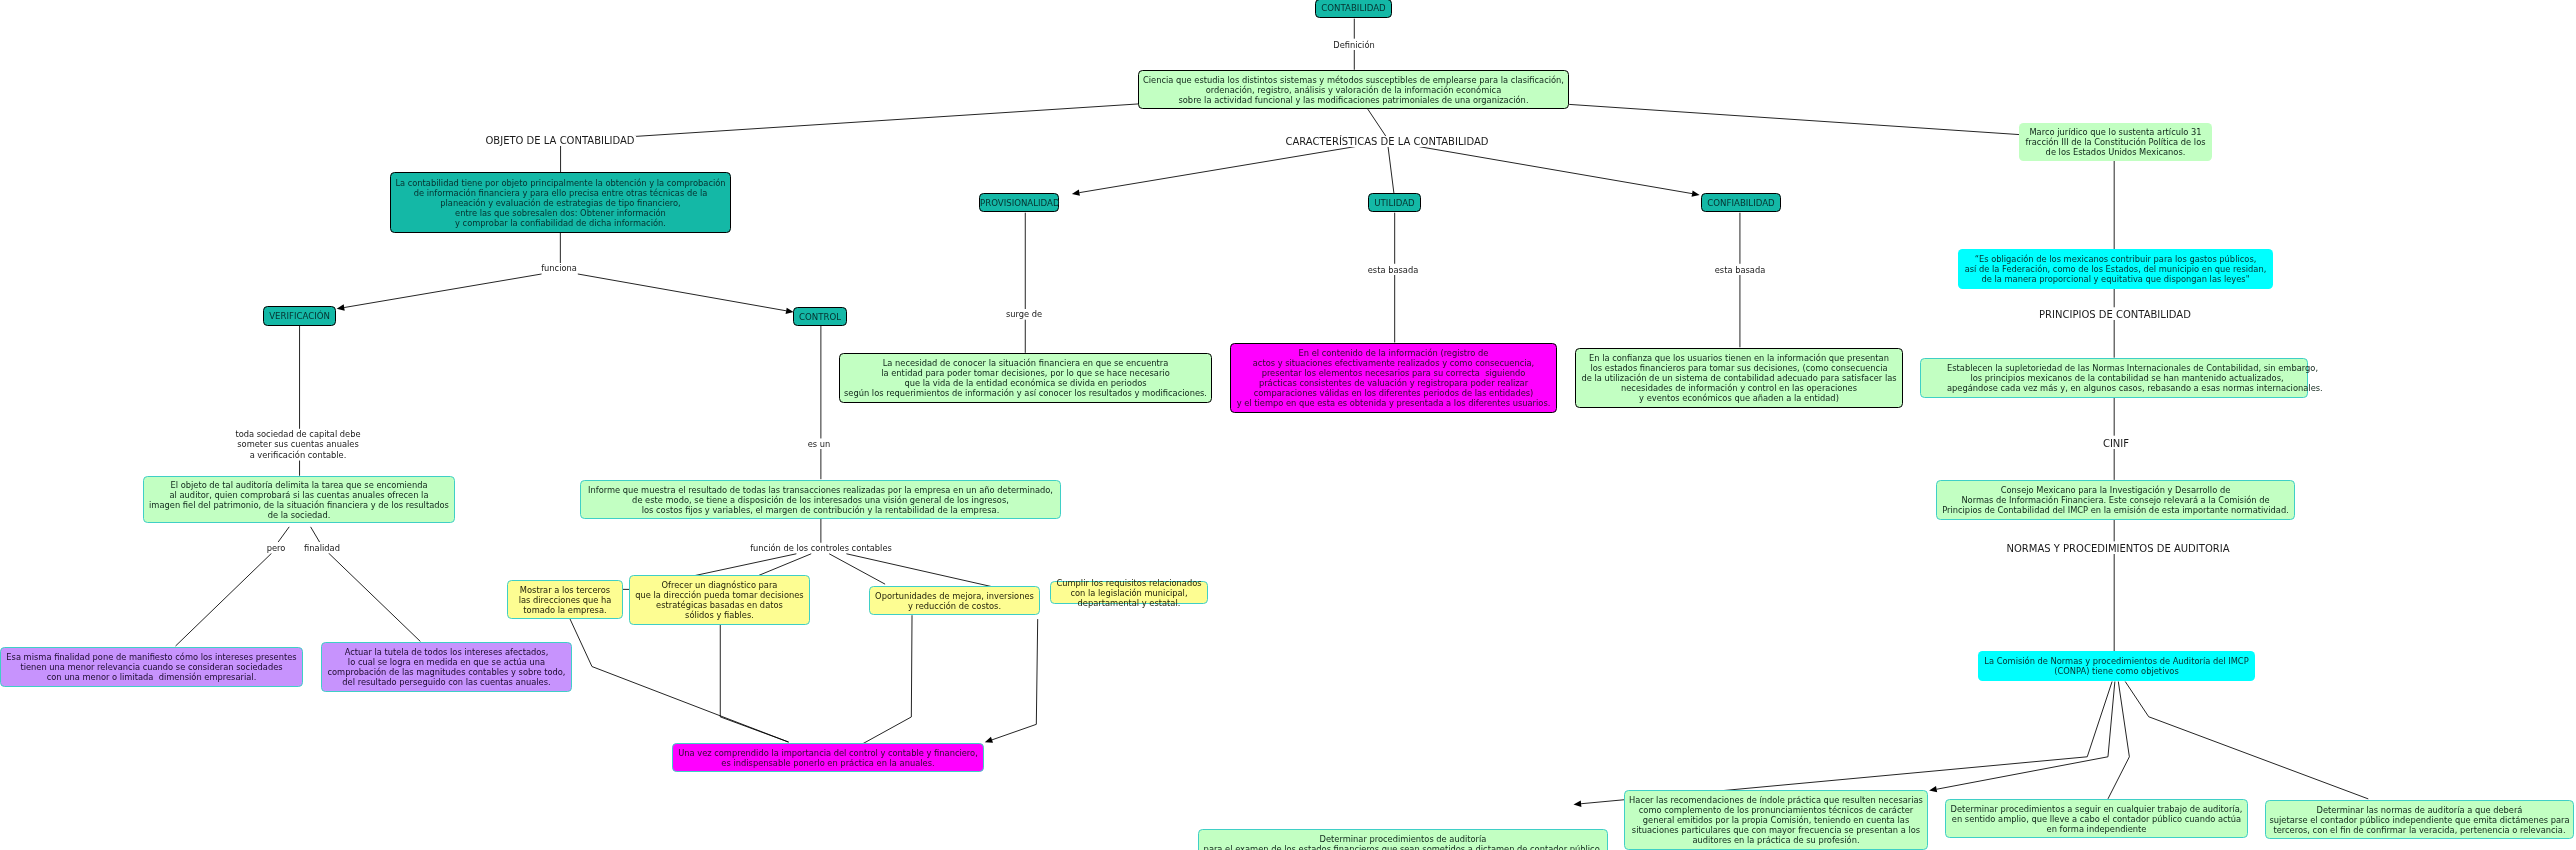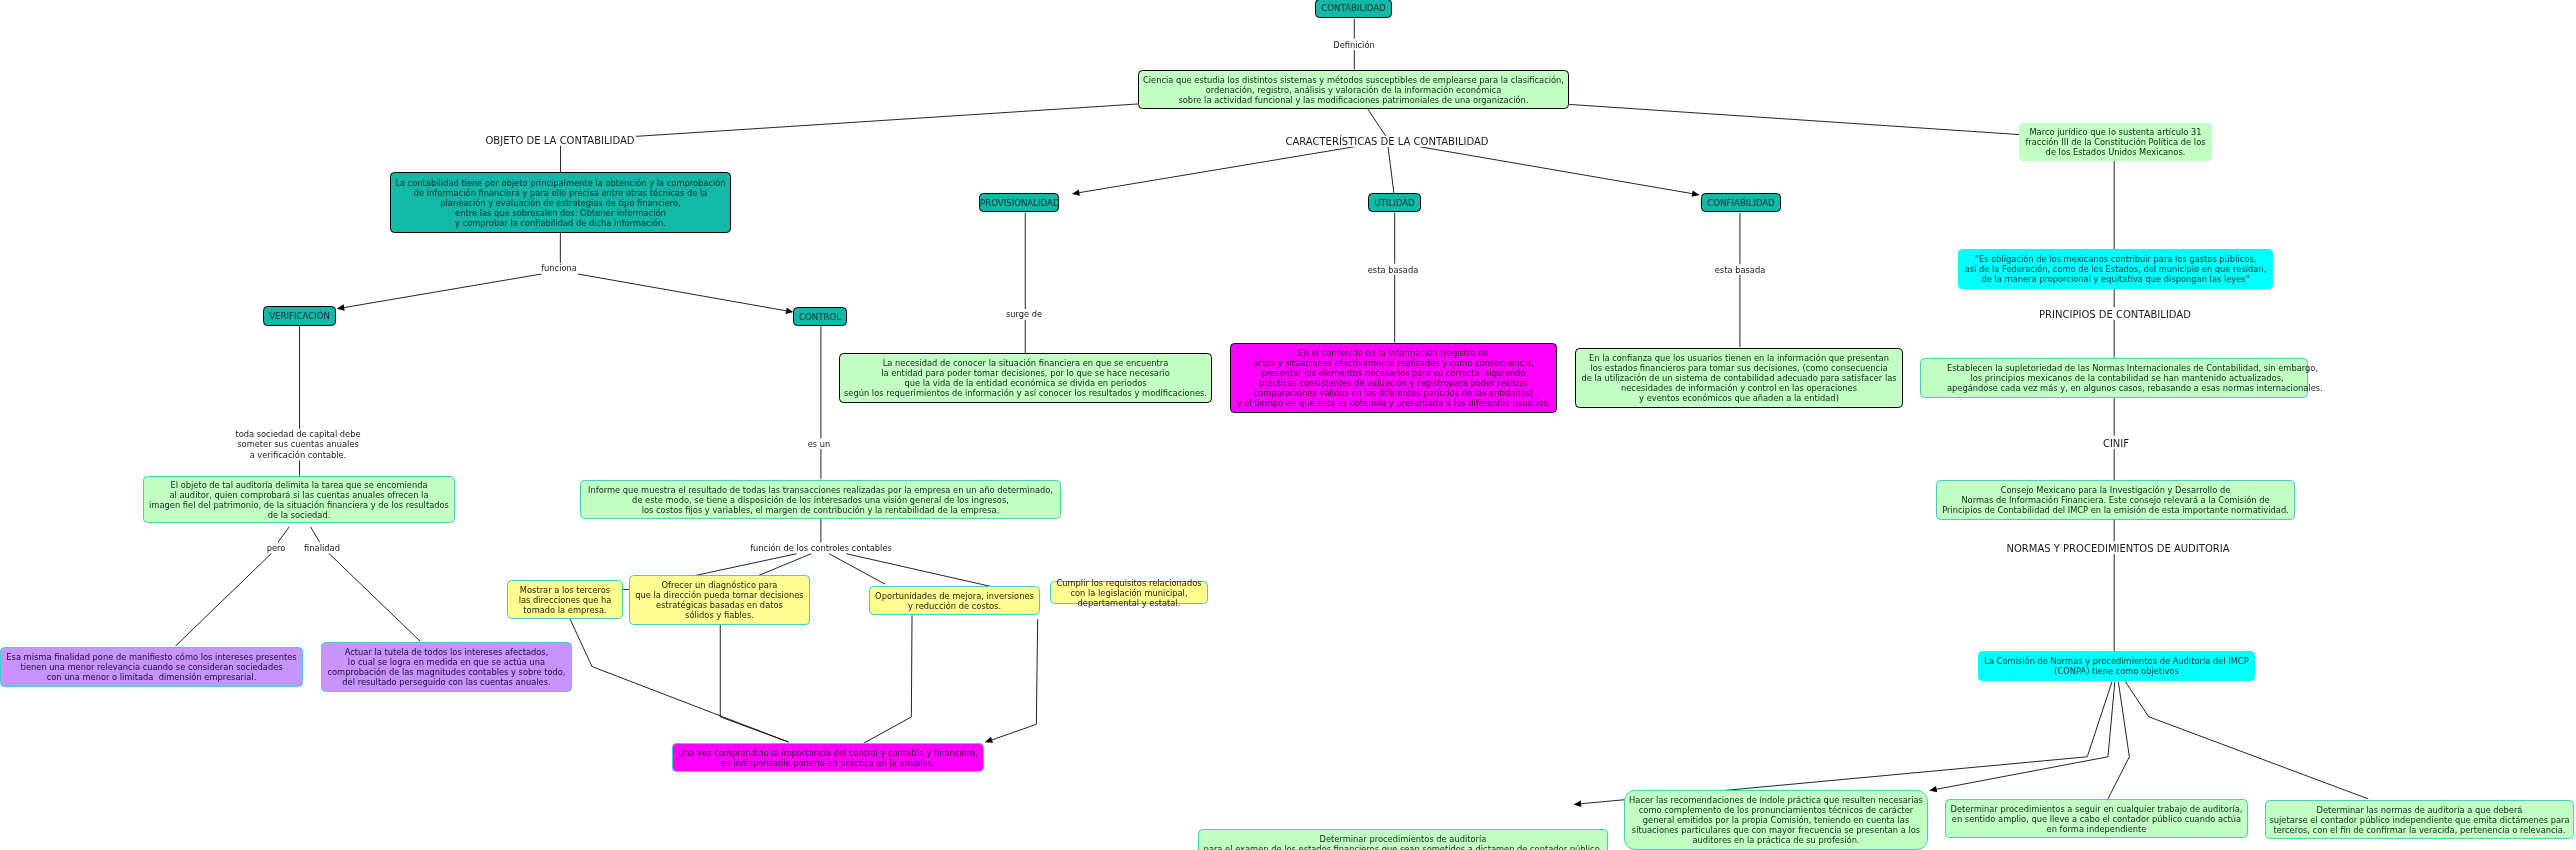--- a/index.html
+++ b/index.html
@@ -170,21 +170,21 @@
 y reducción de costos.</span></div>
 <div class="node s-yellow" style="left:1012px;top:581px;width:158px;height:23px;margin-left:38px;"><span>Cumplir los requisitos relacionados
 con la legislación municipal,
 departamental y estatal.</span></div>
 <div class="node s-magenta-cb" style="left:672px;top:743px;width:312px;height:29px;"><span>Una vez comprendido la importancia del control y contable y financiero,
 es indispensable ponerlo en práctica en la anuales.</span></div>
 <div class="node s-cyan-nb" style="left:1978px;top:651px;width:277px;height:30px;"><span>La Comisión de Normas y procedimientos de Auditoría del IMCP
 (CONPA) tiene como objetivos</span></div>
 <div class="node s-green-cb" style="left:1198px;top:805px;width:410px;height:29px;margin-top:24px;"><span>Determinar procedimientos de auditoría
 para el examen de los estados financieros que sean sometidos a dictamen de contador público,</span></div>
-<div class="node s-green-cb" style="left:1624px;top:790px;width:304px;height:60px;border-radius:11px;"><span>Hacer las recomendaciones de índole práctica que resulten necesarias
+<div class="node s-green-cb" style="left:1624px;top:790px;width:304px;height:60px;"><span>Hacer las recomendaciones de índole práctica que resulten necesarias
 como complemento de los pronunciamientos técnicos de carácter
 general emitidos por la propia Comisión, teniendo en cuenta las
 situaciones particulares que con mayor frecuencia se presentan a los
 auditores en la práctica de su profesión.</span></div>
 <div class="node s-green-cb" style="left:1945px;top:799px;width:303px;height:39px;"><span>Determinar procedimientos a seguir en cualquier trabajo de auditoría,
 en sentido amplio, que lleve a cabo el contador público cuando actúa
 en forma independiente</span></div>
 <div class="node s-green-cb" style="left:2265px;top:800px;width:309px;height:39px;"><span>Determinar las normas de auditoría a que deberá
 sujetarse el contador público independiente que emita dictámenes para
 terceros, con el fin de confirmar la veracida, pertenencia o relevancia.</span></div>

